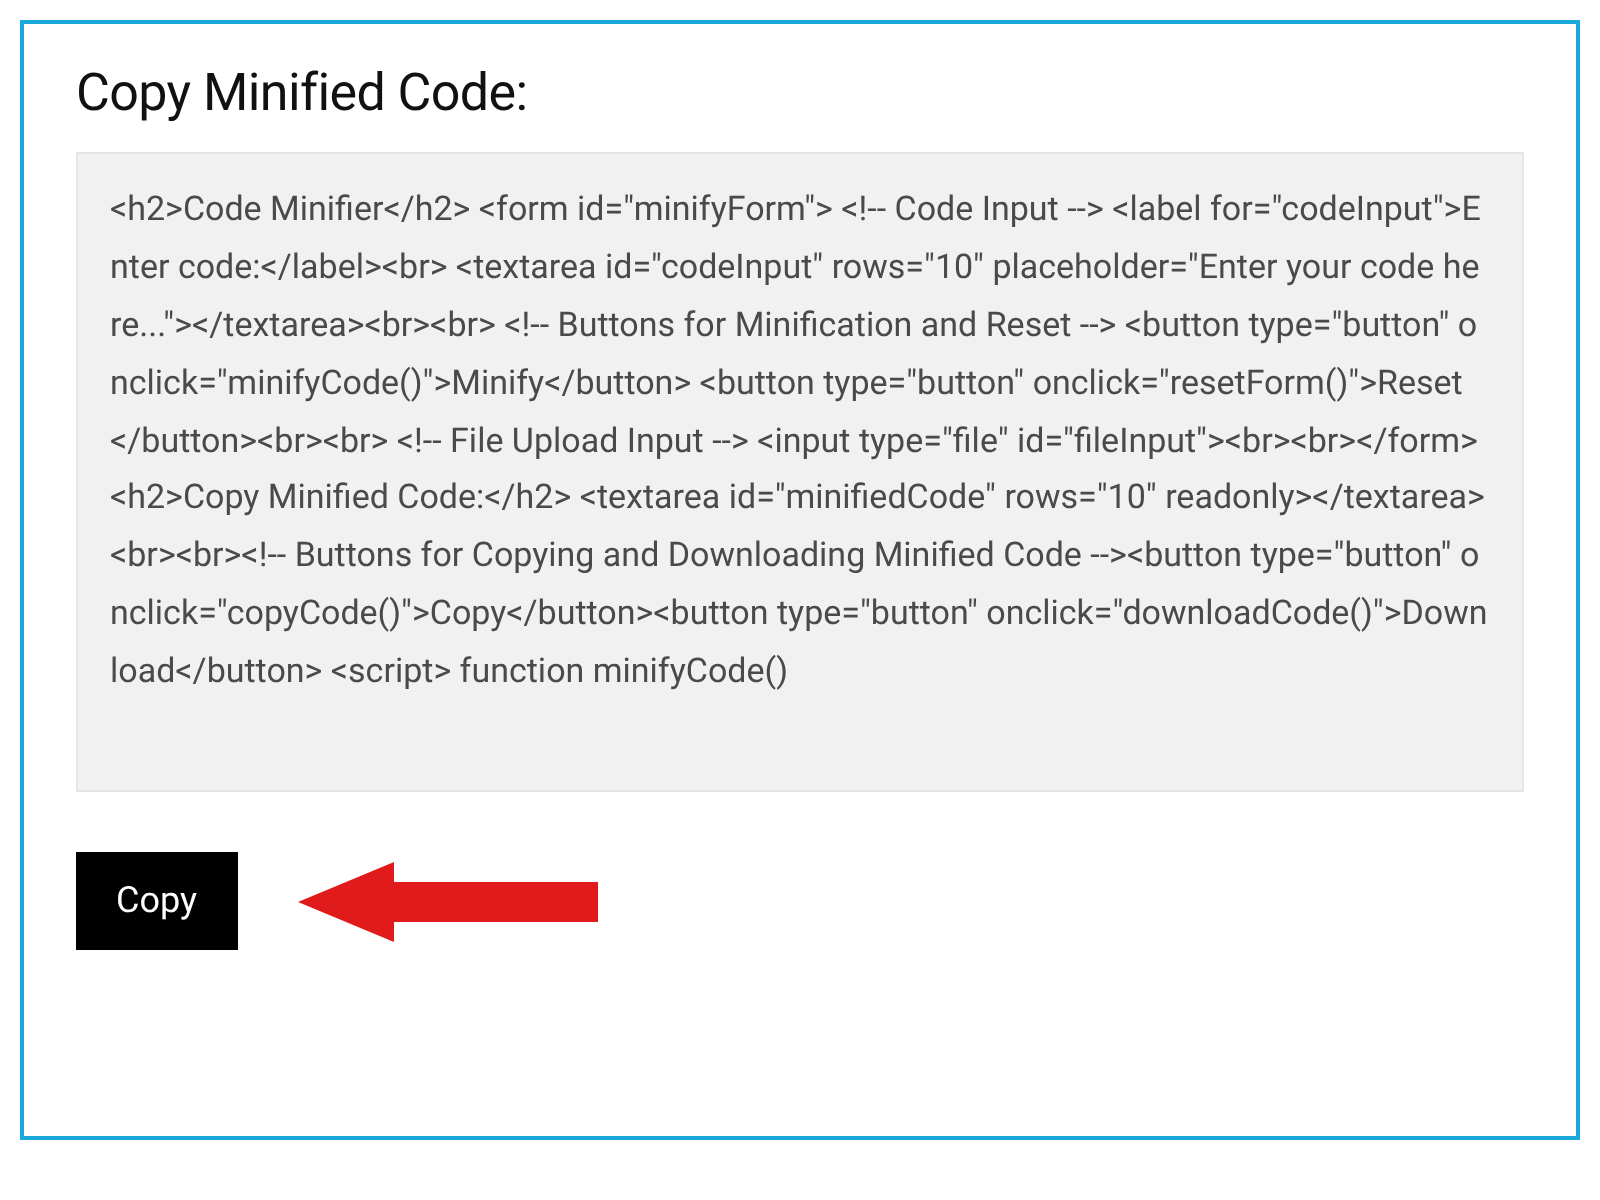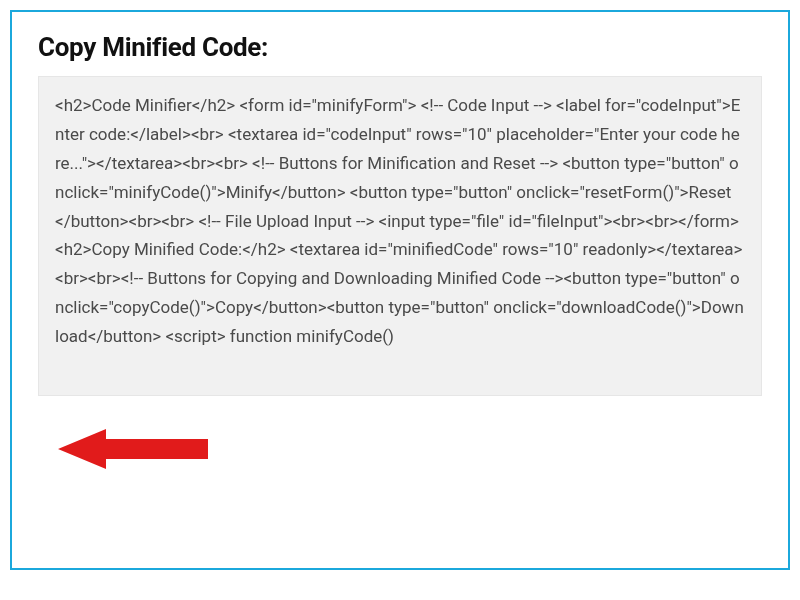--- a/index.html
+++ b/index.html
@@ -17,21 +17,21 @@
     .panel {
       border: 2px solid #1ba8dc;
       width: 780px;
       height: 560px;
       margin: 10px;
       padding: 20px 26px;
       background: #fff;
     }
     .heading {
       font-size: 26px;
-      font-weight: 700;
+      font-weight: 400;
       color: #111;
       letter-spacing: -0.3px;
       margin-bottom: 14px;
     }
     .code-area-wrap {
       position: relative;
     }
     .code-area {
       width: 100%;
       height: 320px;
@@ -87,19 +87,20 @@
 <body>
 
 <div class="panel">
   <h2 class="heading">Copy Minified Code:</h2>
 
   <div class="code-area-wrap">
     <textarea class="code-area" readonly="" style="">&lt;h2&gt;Code Minifier&lt;/h2&gt; &lt;form id="minifyForm"&gt; &lt;!-- Code Input --&gt; &lt;label for="codeInput"&gt;Enter code:&lt;/label&gt;&lt;br&gt; &lt;textarea id="codeInput" rows="10" placeholder="Enter your code here..."&gt;&lt;/textarea&gt;&lt;br&gt;&lt;br&gt; &lt;!-- Buttons for Minification and Reset --&gt; &lt;button type="button" onclick="minifyCode()"&gt;Minify&lt;/button&gt; &lt;button type="button" onclick="resetForm()"&gt;Reset&lt;/button&gt;&lt;br&gt;&lt;br&gt; &lt;!-- File Upload Input --&gt; &lt;input type="file" id="fileInput"&gt;&lt;br&gt;&lt;br&gt;&lt;/form&gt;&lt;h2&gt;Copy Minified Code:&lt;/h2&gt; &lt;textarea id="minifiedCode" rows="10" readonly&gt;&lt;/textarea&gt;&lt;br&gt;&lt;br&gt;&lt;!-- Buttons for Copying and Downloading Minified Code --&gt;&lt;button type="button" onclick="copyCode()"&gt;Copy&lt;/button&gt;&lt;button type="button" onclick="downloadCode()"&gt;Download&lt;/button&gt; &lt;script&gt; function minifyCode()</textarea>
   </div>
 
   <div class="button-row">
+    <button class="btn">Copy</button>
     <span class="arrow">
       <svg width="150" height="46" viewBox="0 0 150 46">
         <polygon points="0,23 48,3 48,13 150,13 150,33 48,33 48,43" fill="#e11b1b"></polygon>
       </svg>
     </span>
   </div>
 </div>
 
 </body></html>

